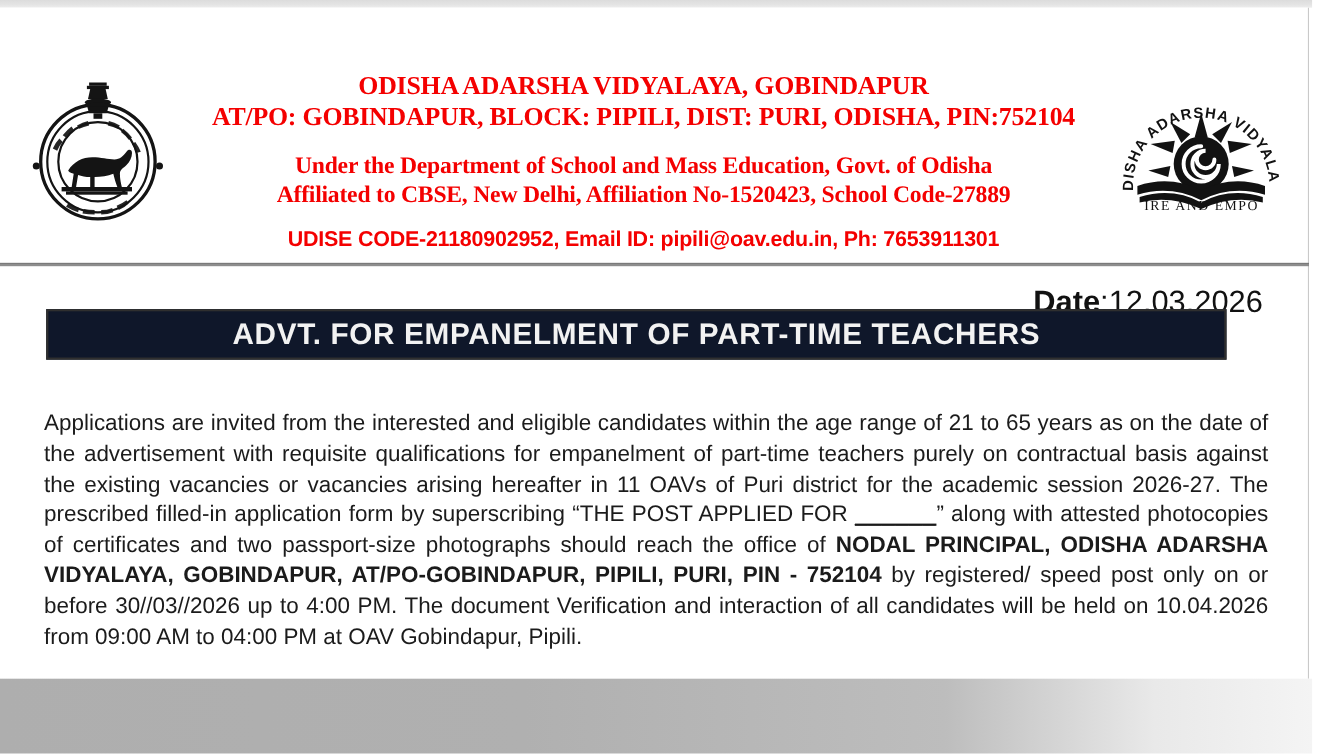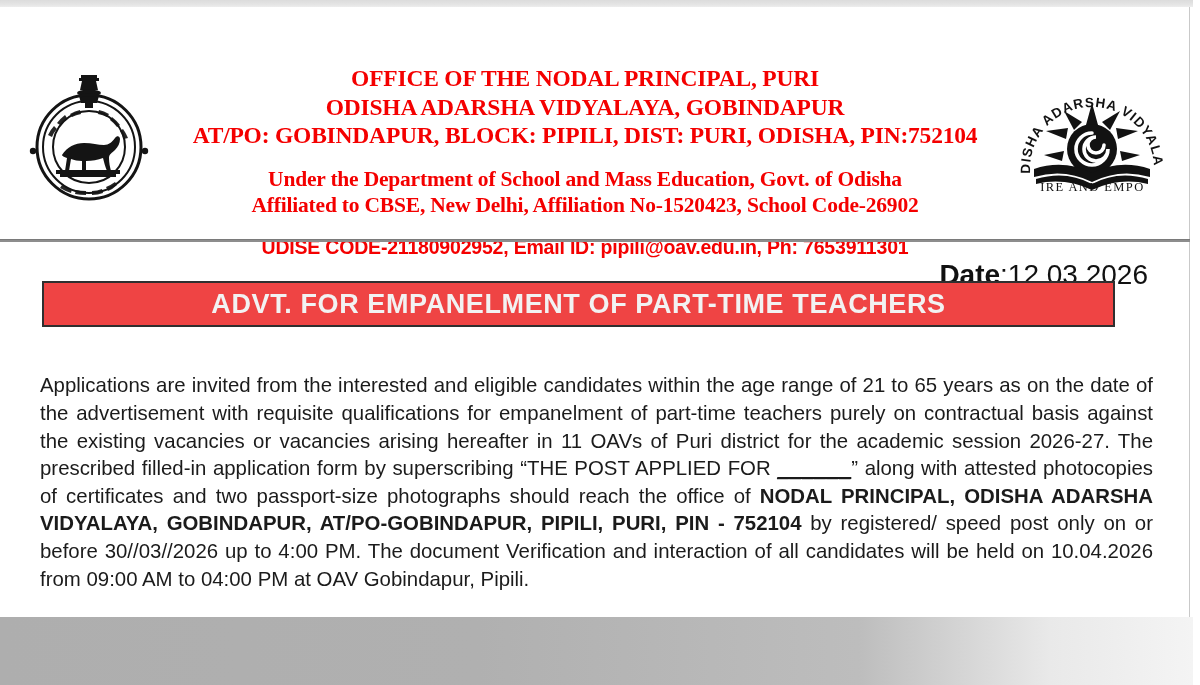--- a/index.html
+++ b/index.html
@@ -138,21 +138,21 @@
   }
   .advt-date .date-label { font-weight: bold; }
 
   
   .title-banner {
     position: absolute;
     top: 274px;
     left: 42px;
     width: 1073px;
     height: 46px;
-    background: #ef4444;
+    background: #0f172a;
     border: 2px solid #2f2f2f;
     box-sizing: border-box;
     display: flex;
     align-items: center;
     justify-content: center;
   }
   .title-banner-text {
     color: #f2f2f2;
     font-size: 27px;
     font-weight: bold;
@@ -222,25 +222,24 @@
           <g fill="#141414" opacity="0.92">
             <path d="M38 116 q5 3 10 4 l-1 4 q-6-2-11-5 z"></path>
             <path d="M52 121 q5 1 10 1 l0 4 q-6 0-11-1 z"></path>
             <path d="M68 122 q5 0 10-2 l1 4 q-5 2-11 2 z"></path>
             <path d="M82 118 q5-2 9-5 l2 3 q-4 4-9 6 z"></path>
           </g>
         </svg>
       </div>
 
       <div class="headline-block">
-        <div class="hl hl-1">OFFICE OF THE NODAL PRINCIPAL, PURI</div>
         <div class="hl hl-2">ODISHA ADARSHA VIDYALAYA, GOBINDAPUR</div>
         <div class="hl hl-3">AT/PO: GOBINDAPUR, BLOCK: PIPILI, DIST: PURI, ODISHA, PIN:752104</div>
         <div class="hl hl-4">Under the Department of School and Mass Education, Govt. of Odisha</div>
-        <div class="hl hl-5">Affiliated to CBSE, New Delhi, Affiliation No-1520423, School Code-26902</div>
+        <div class="hl hl-5">Affiliated to CBSE, New Delhi, Affiliation No-1520423, School Code-27889</div>
         <div class="hl hl-6">UDISE CODE-21180902952, Email ID: pipili@oav.edu.in, Ph: 7653911301</div>
       </div>
 
       <div class="logo-right">
         <svg viewBox="0 0 152 136" width="152" height="136" aria-hidden="true">
           <defs>
             <path id="arcpath" d="M 14 96 A 62 62 0 0 1 138 96" fill="none"></path>
             <path id="mottopath" d="M 26 118 H 126" fill="none"></path>
           </defs>
 

